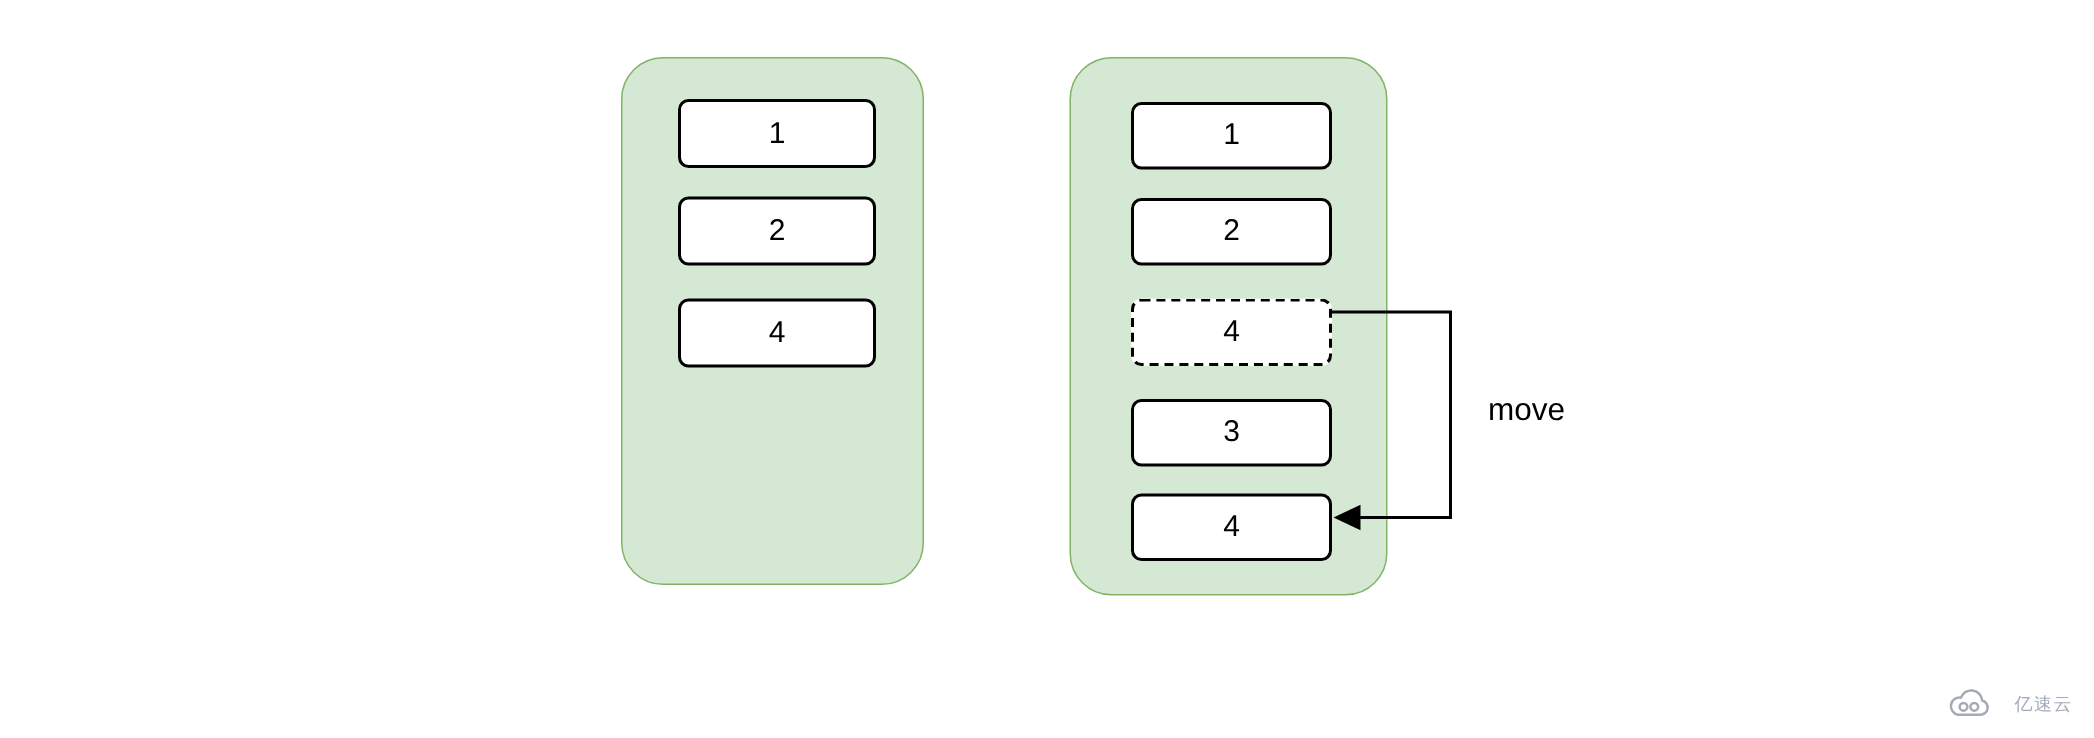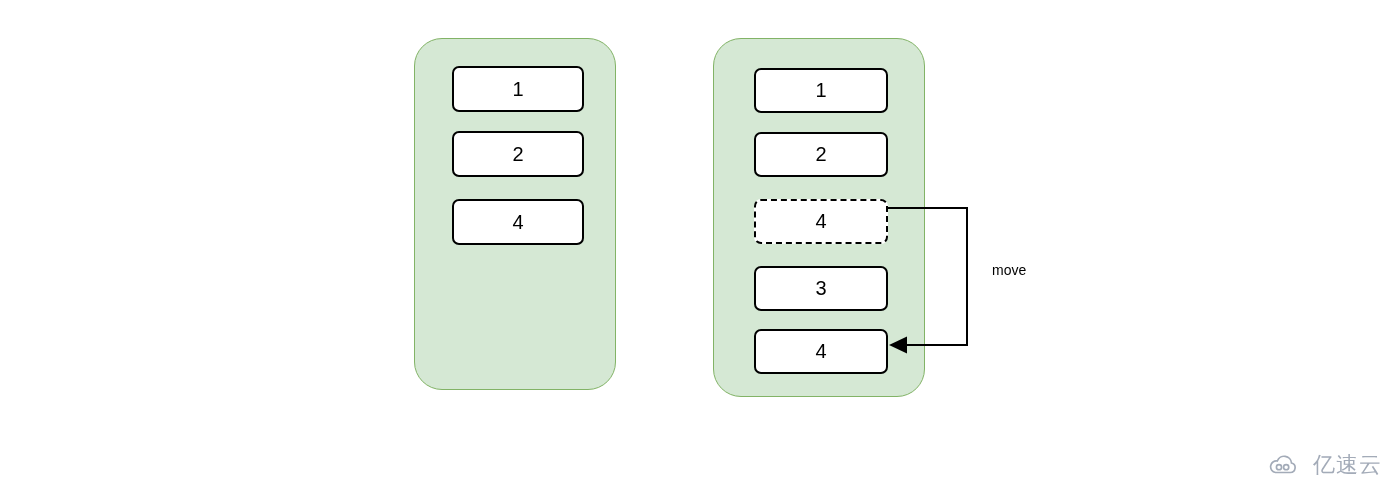--- a/index.html
+++ b/index.html
@@ -51,33 +51,33 @@
     position: absolute;
     left: 0; top: 0;
     width: 1396px;
     height: 492px;
     pointer-events: none;
   }
   .move-label {
     position: absolute;
     left: 992px;
     top: 262px;
-    font-size: 14px;
+    font-size: 21px;
     color: #000000;
     white-space: nowrap;
   }
   .watermark {
     position: absolute;
     right: 14px;
     bottom: 12px;
     display: flex;
     align-items: center;
     gap: 15px;
     color: #a3abb8;
-    font-size: 22px;
+    font-size: 12px;
     letter-spacing: 1px;
     user-select: none;
   }
   .watermark svg { display: block; }
 </style>
 </head>
 <body>
 
 <div class="canvas">
 

